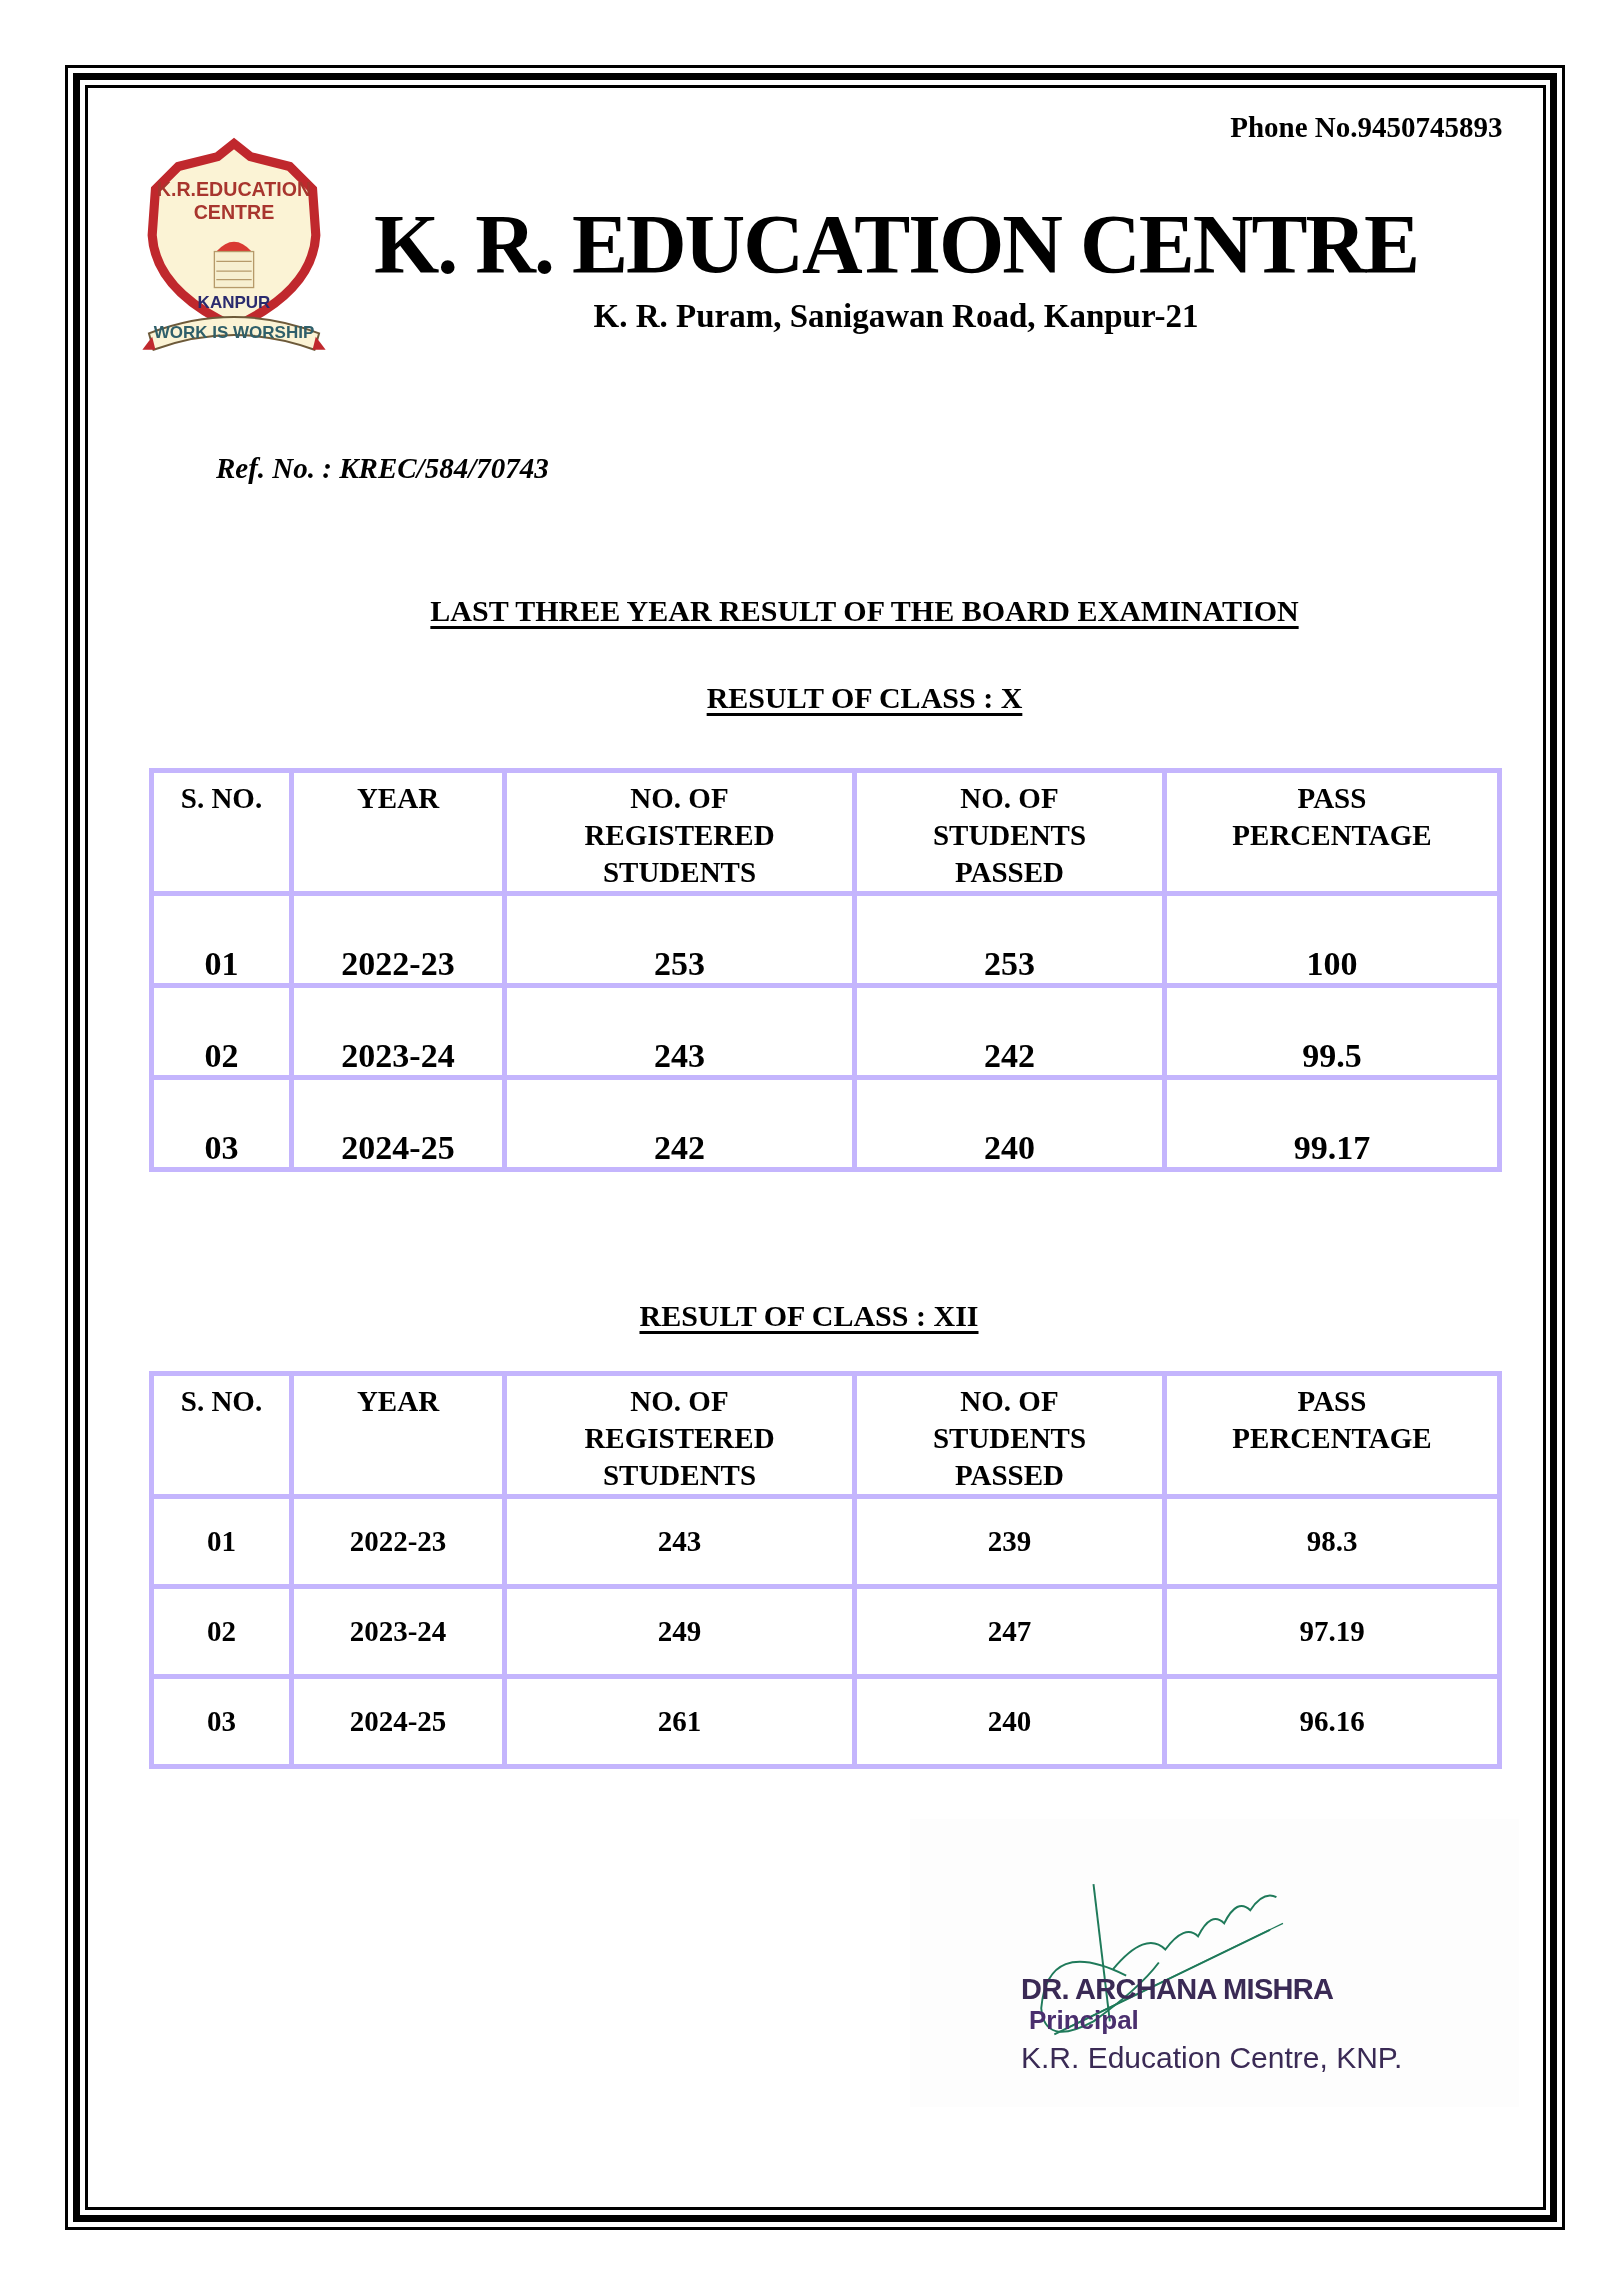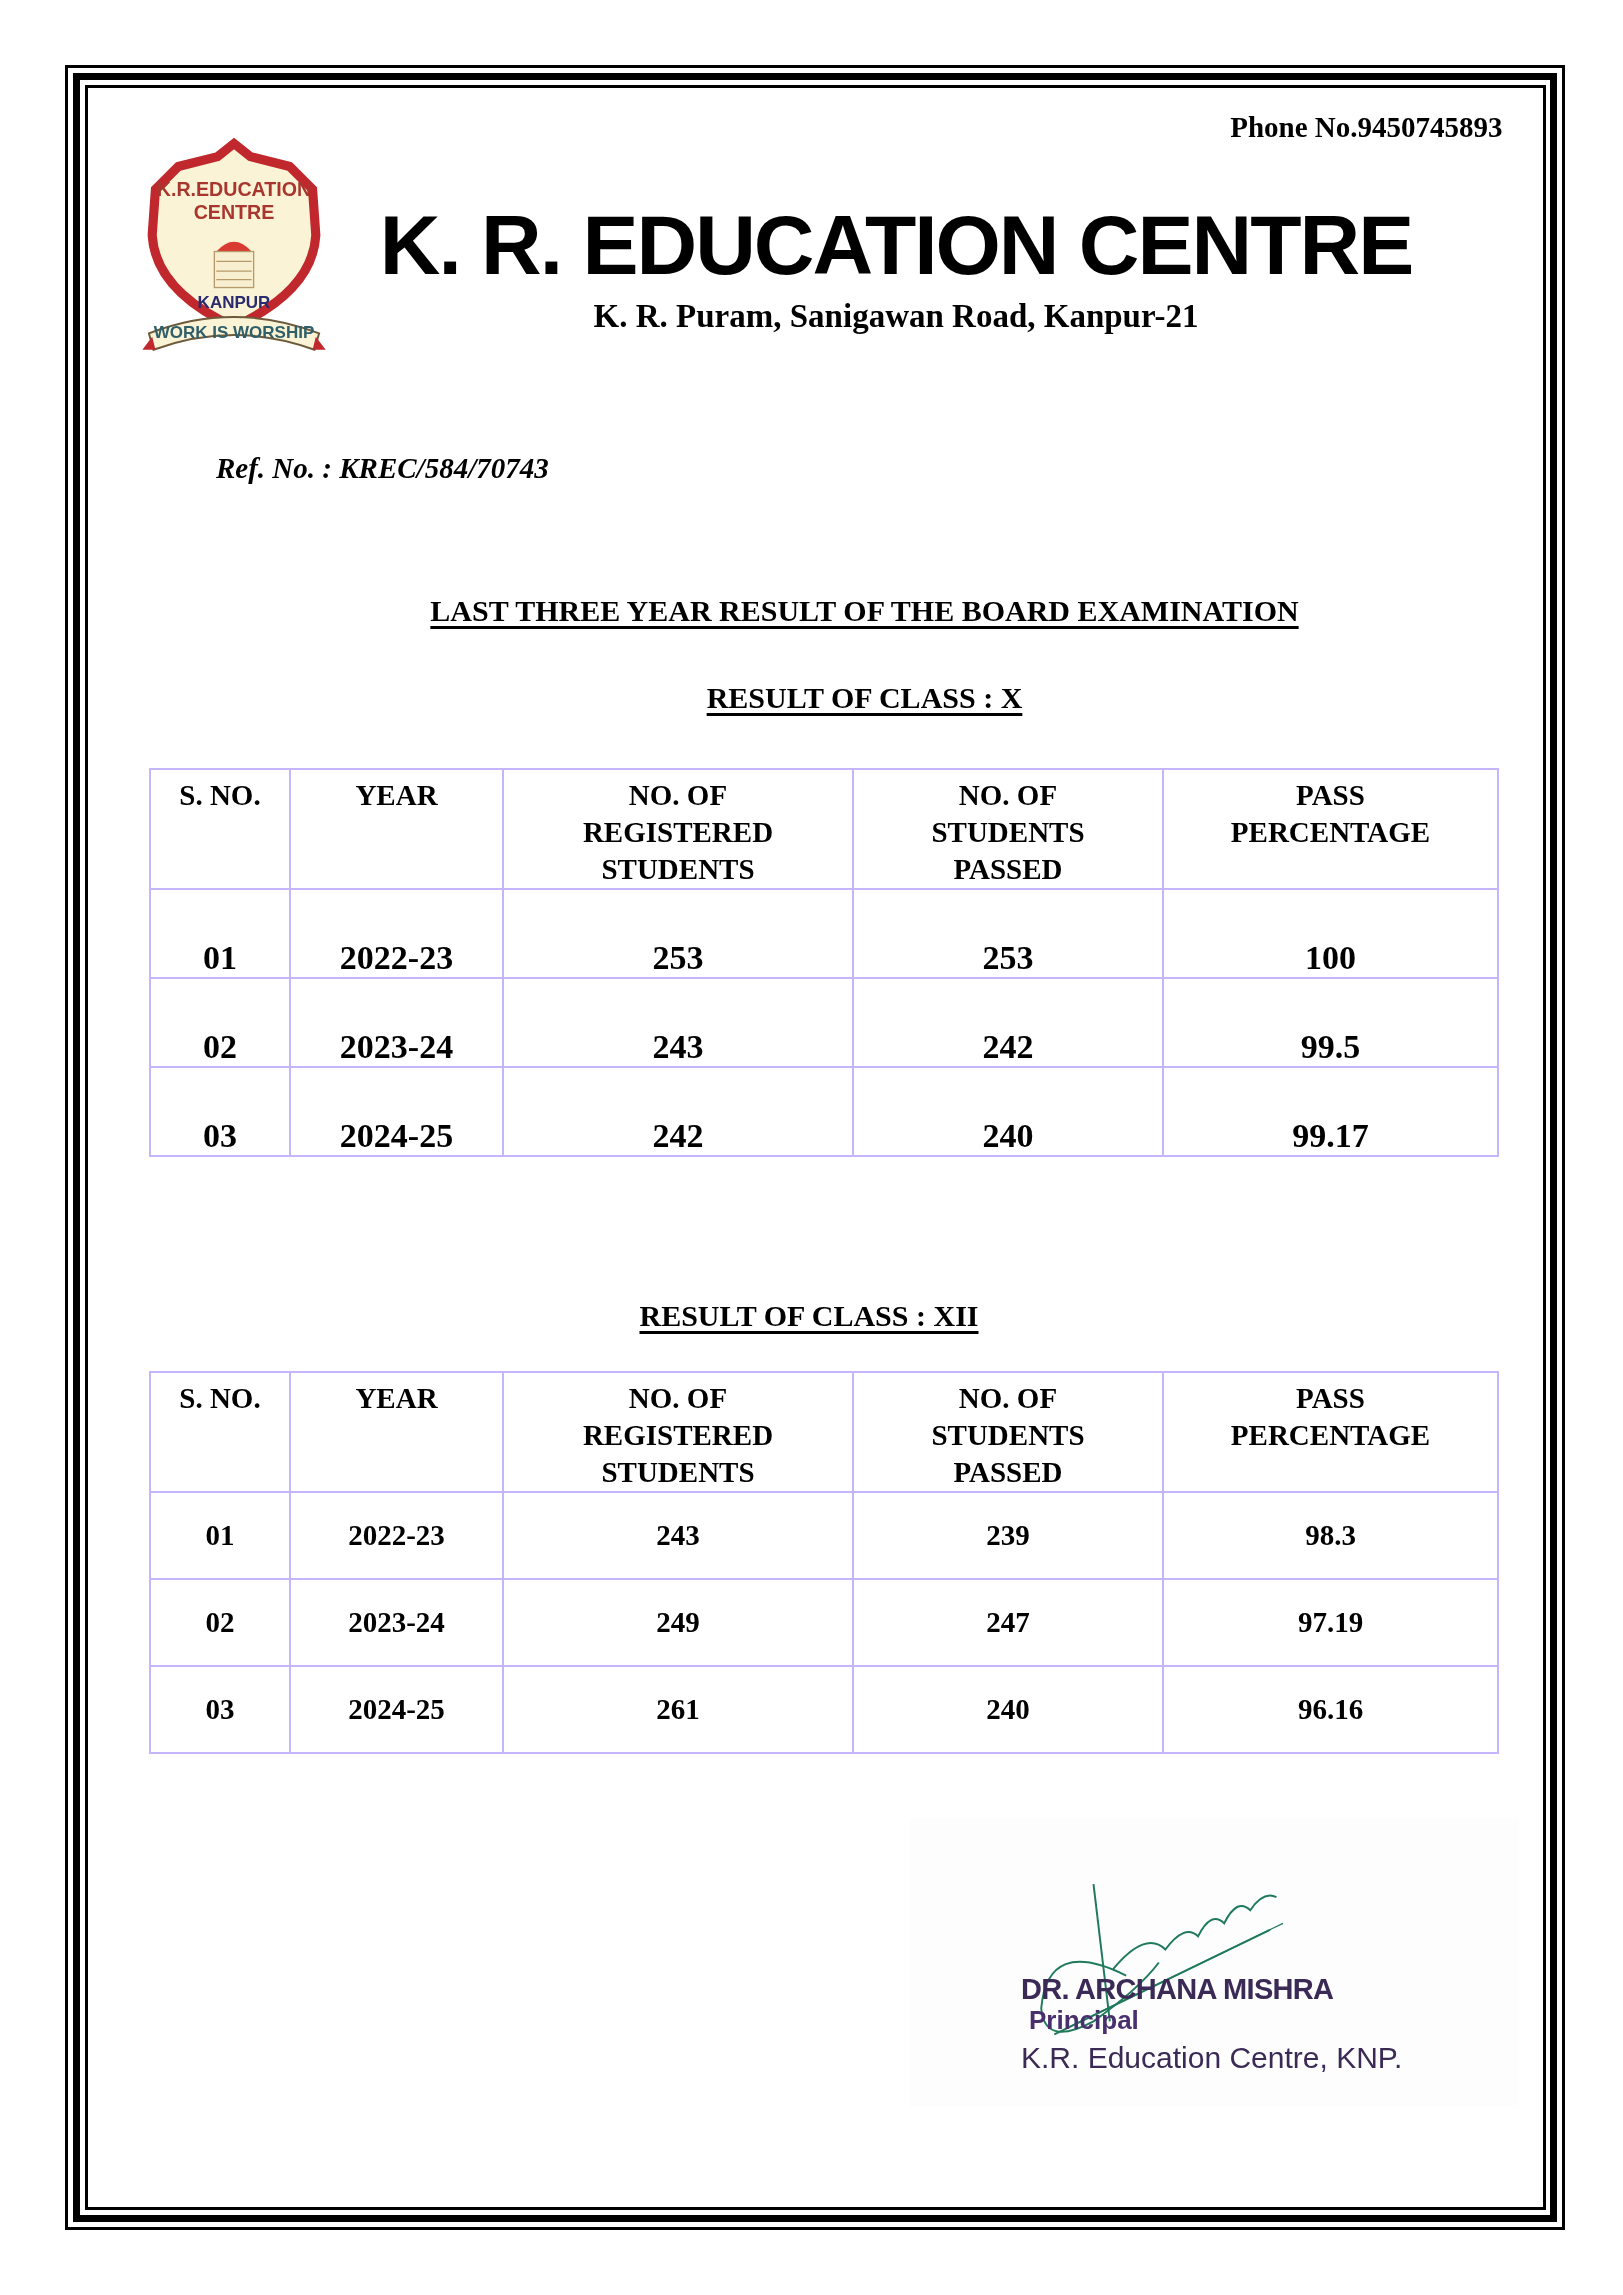--- a/index.html
+++ b/index.html
@@ -7,32 +7,32 @@
 
   
   .frame-outer { position: absolute; left: 65px; top: 65px; width: 1500px; height: 2165px; border: 3.9px solid #000; box-sizing: border-box; }
   .frame-mid { position: absolute; left: 73px; top: 73px; width: 1484px; height: 2149px; border: 7.9px solid #000; box-sizing: border-box; }
   .frame-inner { position: absolute; left: 85px; top: 85px; width: 1461px; height: 2125px; border: 3.9px solid #000; box-sizing: border-box; }
 
   
   .contact { position: absolute; right: 110px; top: 108px; font-weight: bold; font-size: 29px; line-height: 38px; }
   .contact .phone { margin-right: 10.5px; }
   .logo { position: absolute; left: 139px; top: 137px; width: 190px; height: 216px; }
-  .title { position: absolute; left: 340px; top: 196px; width: 1112px; text-align: center; font-family: Liberation Sans, sans-serif; font-weight: bold; font-size: 84px; letter-spacing: -2px; line-height: 98px; }
+  .title { position: absolute; left: 340px; top: 196px; width: 1112px; text-align: center; font-family: Liberation Serif, serif; font-weight: bold; font-size: 84px; letter-spacing: -2px; line-height: 98px; }
   .address { position: absolute; left: 340px; top: 298px; width: 1112px; text-align: center; font-weight: bold; font-size: 33px; }
 
   .ref { position: absolute; left: 216px; top: 452px; font-style: italic; font-weight: bold; font-size: 29px; }
 
   .main-heading { position: absolute; left: 0; width: 1618px; text-align: center; font-weight: bold; font-size: 30px; text-decoration: underline; text-decoration-thickness: 3.3px; text-underline-offset: 5.2px; }
   .h1 { top: 594px; padding-left: 111px; box-sizing: border-box; }
   .h2 { top: 681px; padding-left: 111px; box-sizing: border-box; }
   .h3 { top: 1299px; box-sizing: border-box; }
 
   table.results { position: absolute; left: 149px; width: 1348px; border-collapse: collapse; table-layout: fixed; }
-  table.results td, table.results th { border: 2px solid #c4b5fd; text-align: center; font-weight: bold; padding: 0; }
+  table.results td, table.results th { border: 5px solid #c4b5fd; text-align: center; font-weight: bold; padding: 0; }
   table.results th { font-size: 29px; line-height: 37px; vertical-align: top; padding-top: 6.5px; height: 107px; box-sizing: border-box; }
   .t1 { top: 768px; }
   .t2 { top: 1371px; }
   .t1 td { font-size: 34px; height: 87px; vertical-align: bottom; padding-bottom: 5.2px; }
   .t2 td { font-size: 29px; height: 85px; vertical-align: middle; padding-top: 21px; }
   col.c1 { width: 140px; } col.c2 { width: 213px; } col.c3 { width: 350px; } col.c4 { width: 310px; } col.c5 { width: 335px; }
 
   
   .sig-area { position: absolute; left: 910px; top: 1819px; width: 609px; height: 288px; background: #fdfdfd; }
   .sig-svg { position: absolute; left: 85px; top: 39px; width: 393px; height: 196px; }

